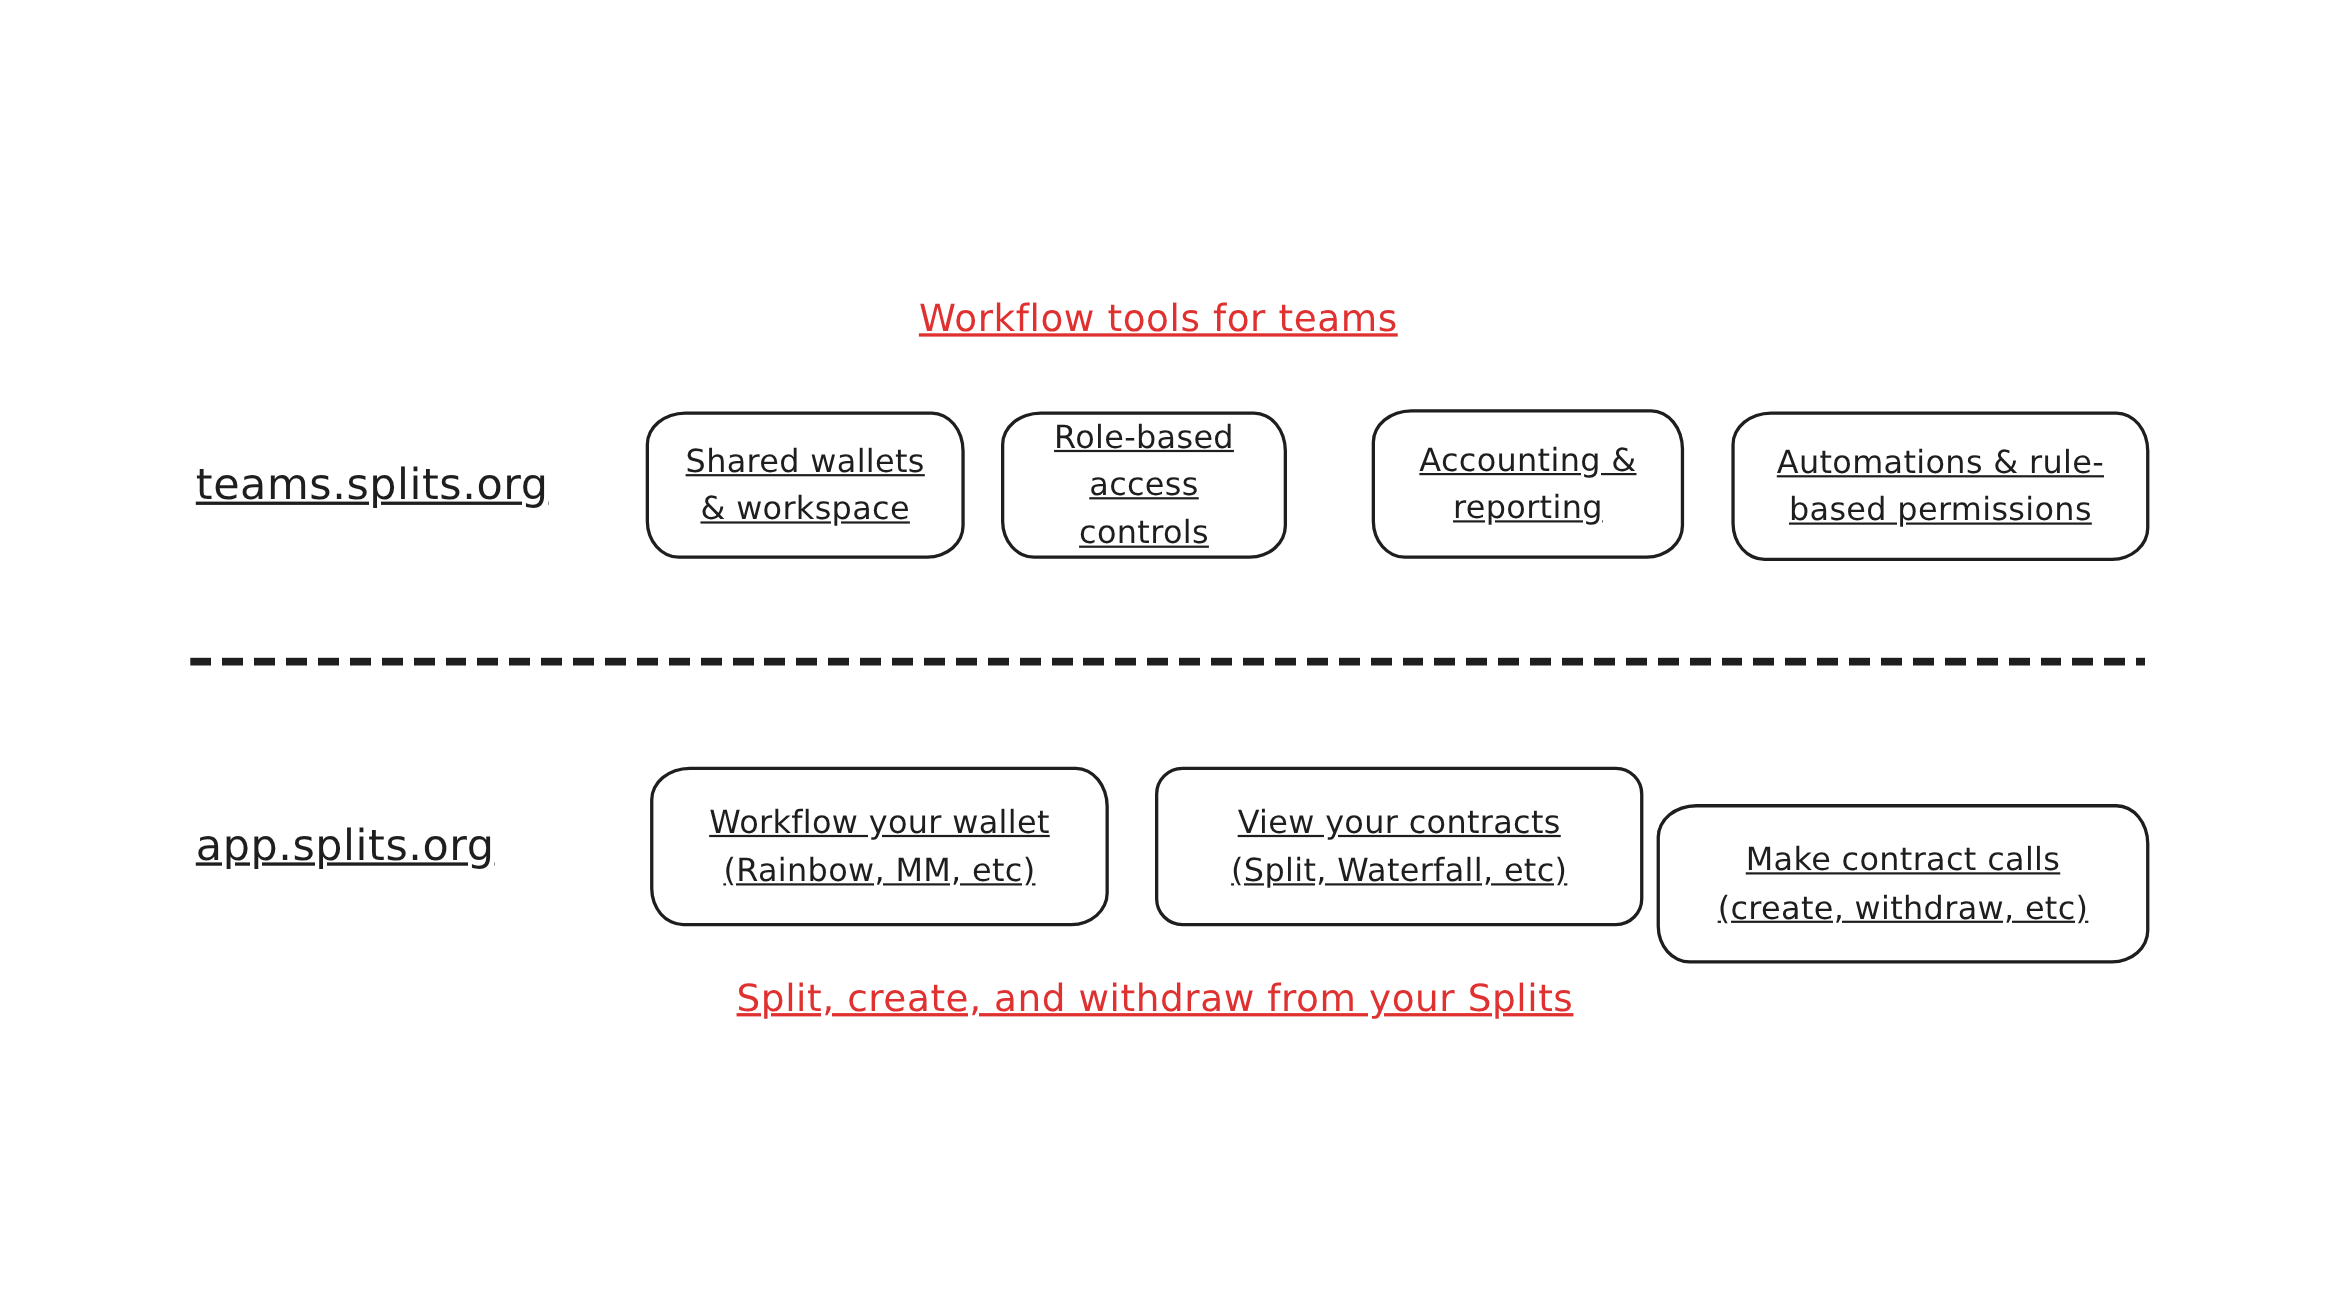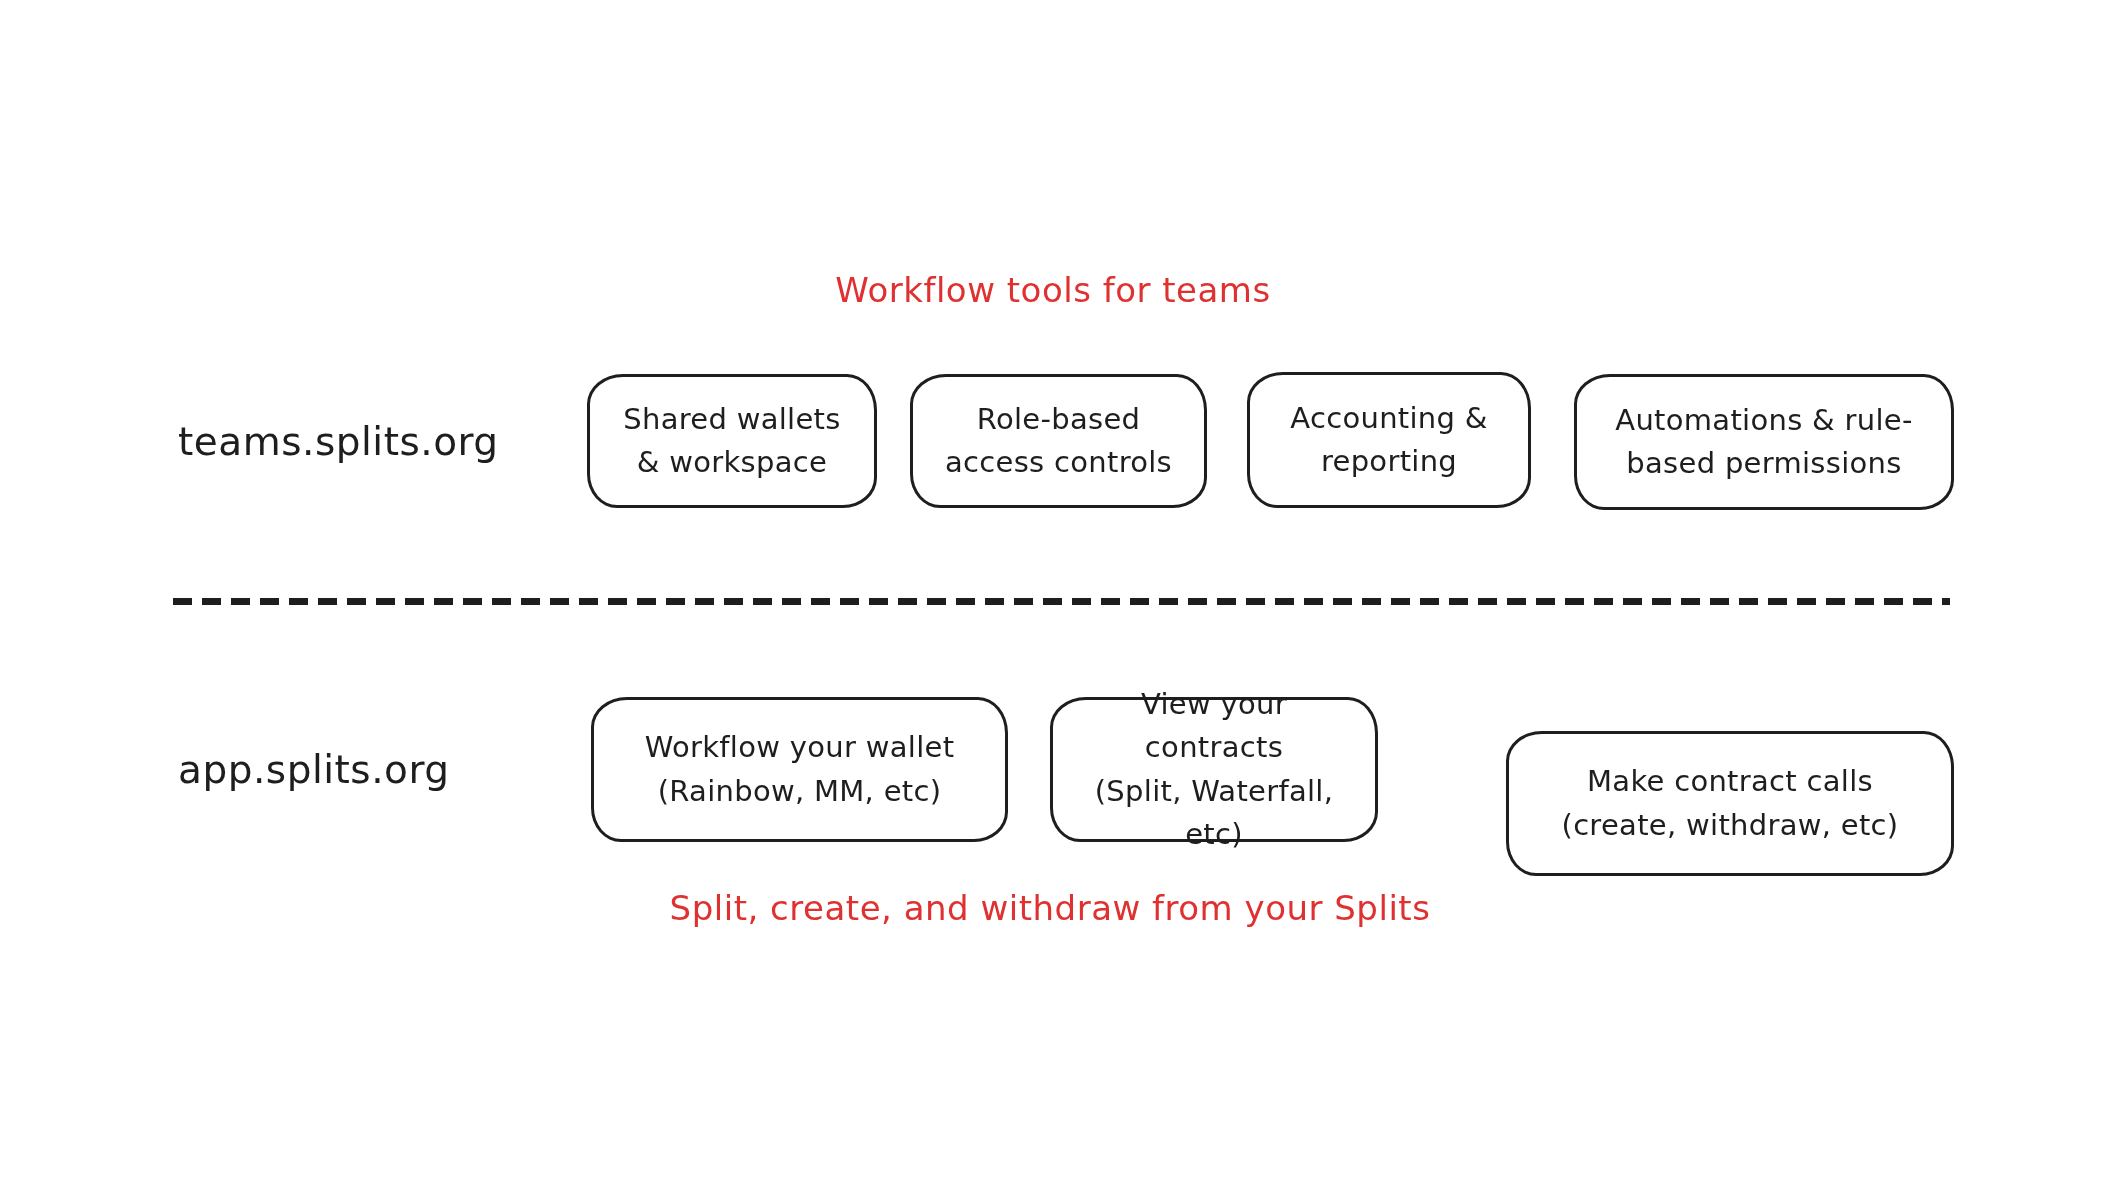--- a/index.html
+++ b/index.html
@@ -1,15 +1,15 @@
 <!DOCTYPE html>
 <html><head>
 <meta charset="utf-8">
 <style>
-  * { margin: 0; padding: 0; box-sizing: border-box; }
+  * { margin: 0; padding: 0; box-sizing: border-box; text-decoration: underline; }
   html, body { background: #ffffff; }
   .canvas {
     position: relative;
     width: 2122px;
     height: 1192px;
     background: #ffffff;
     font-family: "DejaVu Sans", "Liberation Sans", sans-serif;
     color: #1e1e1e;
     overflow: hidden;
   }
@@ -57,27 +57,27 @@
       transparent 19px, transparent 29px
     );
   }
   
   .caption.top { left: 1053px; top: 270px; }
   
   .caption.bottom { left: 1050px; top: 888px; }
   
   .row-label.teams { left: 178px; top: 374px; height: 134px; }
   .box-1 { left: 587px;  top: 374px; width: 290px; height: 134px; }
-  .box-2 { left: 910px;  top: 374px; width: 297px; height: 134px; }
+  .box-2 { left: 910px;  top: 374px; width: 260px; height: 134px; }
   .box-3 { left: 1247px; top: 372px; width: 284px; height: 136px; }
   .box-4 { left: 1574px; top: 374px; width: 380px; height: 136px; }
   
   .row-label.app { left: 178px; top: 697px; height: 145px; }
   .box-5 { left: 591px;  top: 697px; width: 417px; height: 145px; }
-  .box-6 { left: 1050px; top: 697px; width: 328px; height: 145px; }
+  .box-6 { left: 1050px; top: 697px; width: 444px; height: 145px; border-radius: 25px; }
   .box-7 { left: 1506px; top: 731px; width: 448px; height: 145px; }
 </style>
 </head>
 <body>
 
 <div class="canvas">
 
   <div class="caption top">Workflow tools for teams</div>
 
   <div class="row-label teams">teams.splits.org</div>

